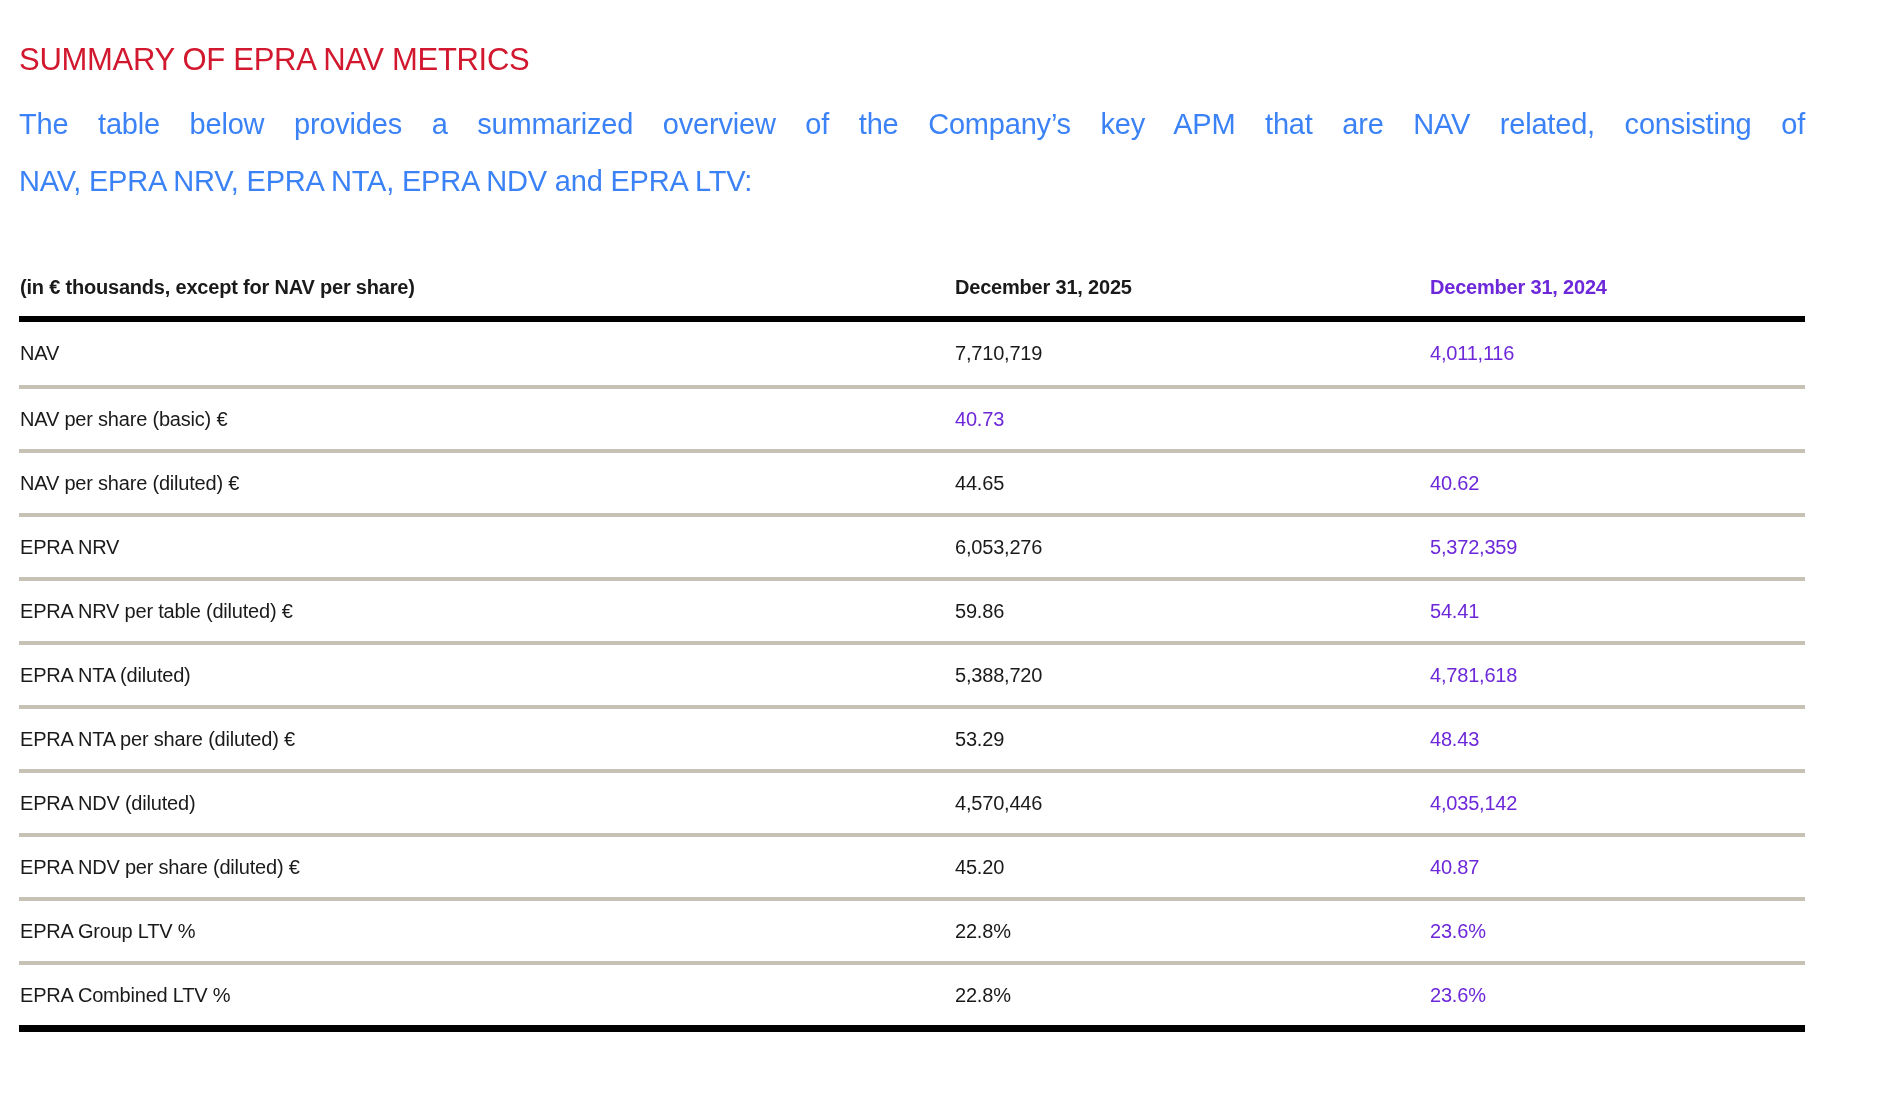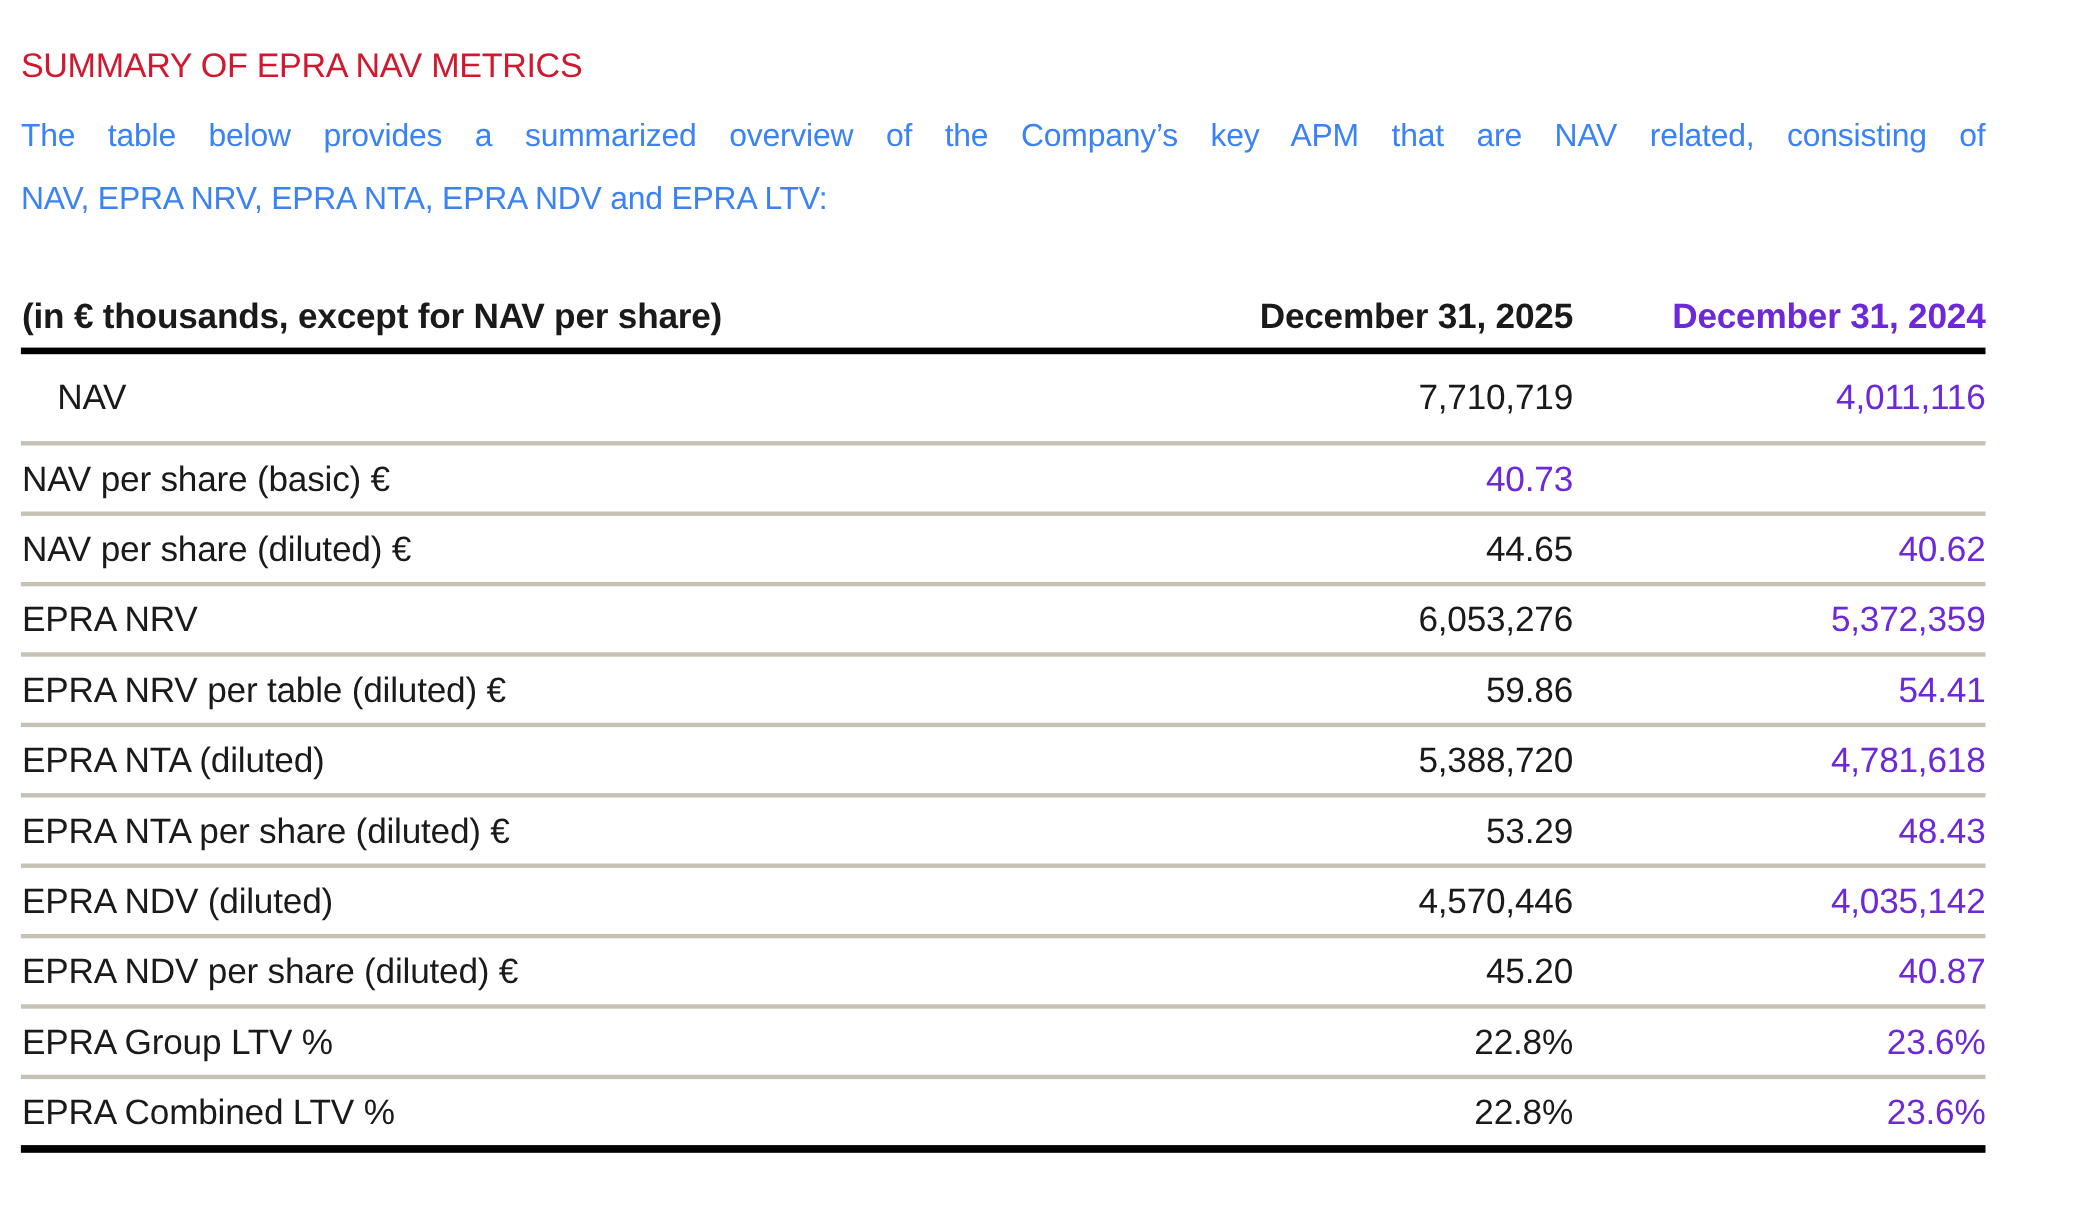--- a/index.html
+++ b/index.html
@@ -31,45 +31,44 @@
     letter-spacing: -0.2px;
     color: #3b82f6;
   }
   .intro .line { display: block; }
   .intro .line.justified {
     text-align: justify;
     text-align-last: justify;
   }
   .nav-table {
     width: 100%;
-    font-size: 32px;
+    font-size: 20px;
     letter-spacing: -0.2px;
     border-bottom: 7px solid #000000;
   }
   .t-row {
     display: grid;
     grid-template-columns: 1fr 475px 375px;
     align-items: center;
     height: 60px;
     border-top: 4px solid #c8c1b6;
   }
   .t-row.head {
     border-top: none;
     border-bottom: 6px solid #000000;
     height: 58px;
     font-weight: bold;
   }
   .t-row.first {
     border-top: none;
-    height: 79px;
-    margin-left: 32px;
+    height: 63px;
   }
   .cell { white-space: nowrap; }
   .cell.label { text-align: left; padding-left: 1px; }
-  .cell.val { text-align: right; }
+  .cell.val { }
   .col-2024 { color: #6d28d9; }
 </style>
 </head>
 <body>
 
 <div class="page">
 
   <h1 class="section-title">SUMMARY OF EPRA NAV METRICS</h1>
 
   <p class="intro">

